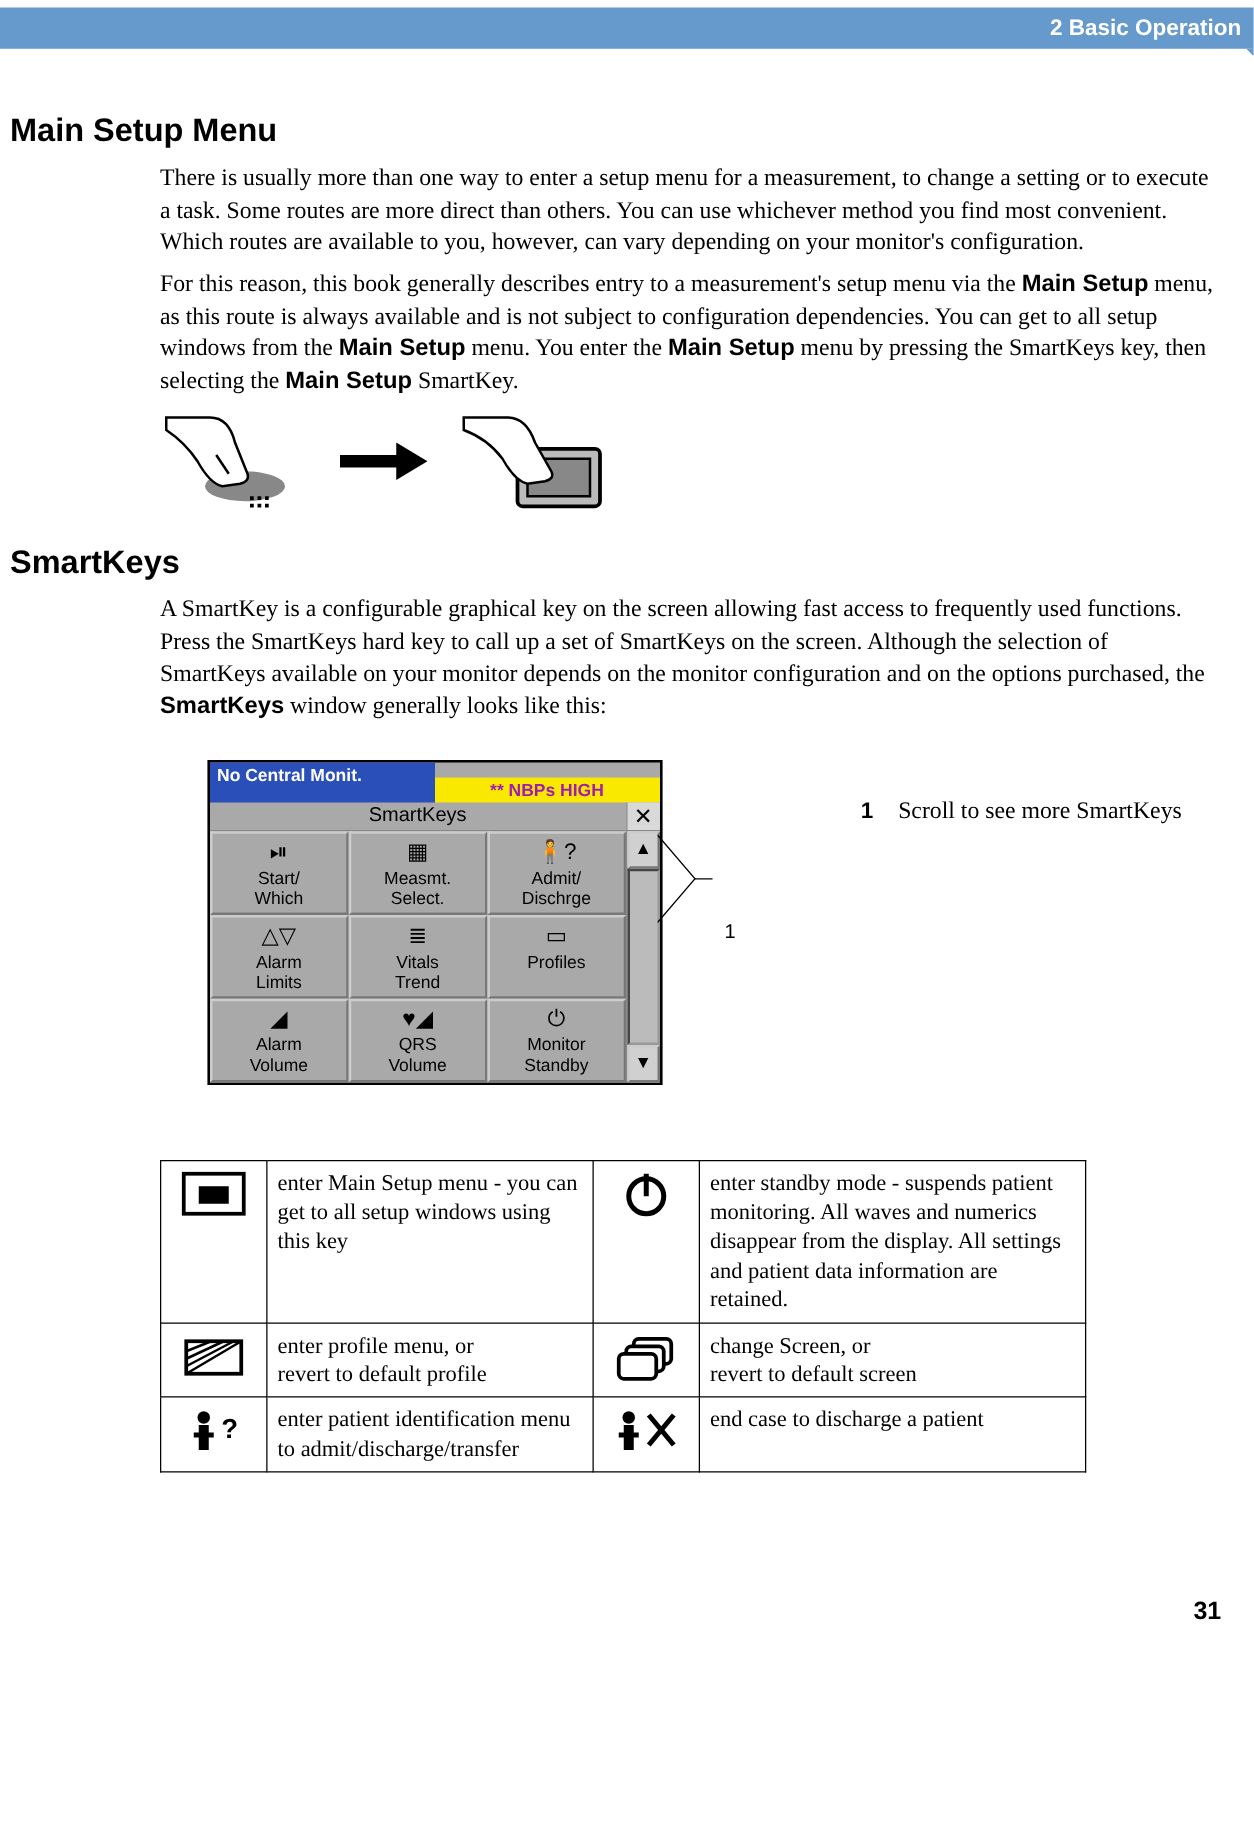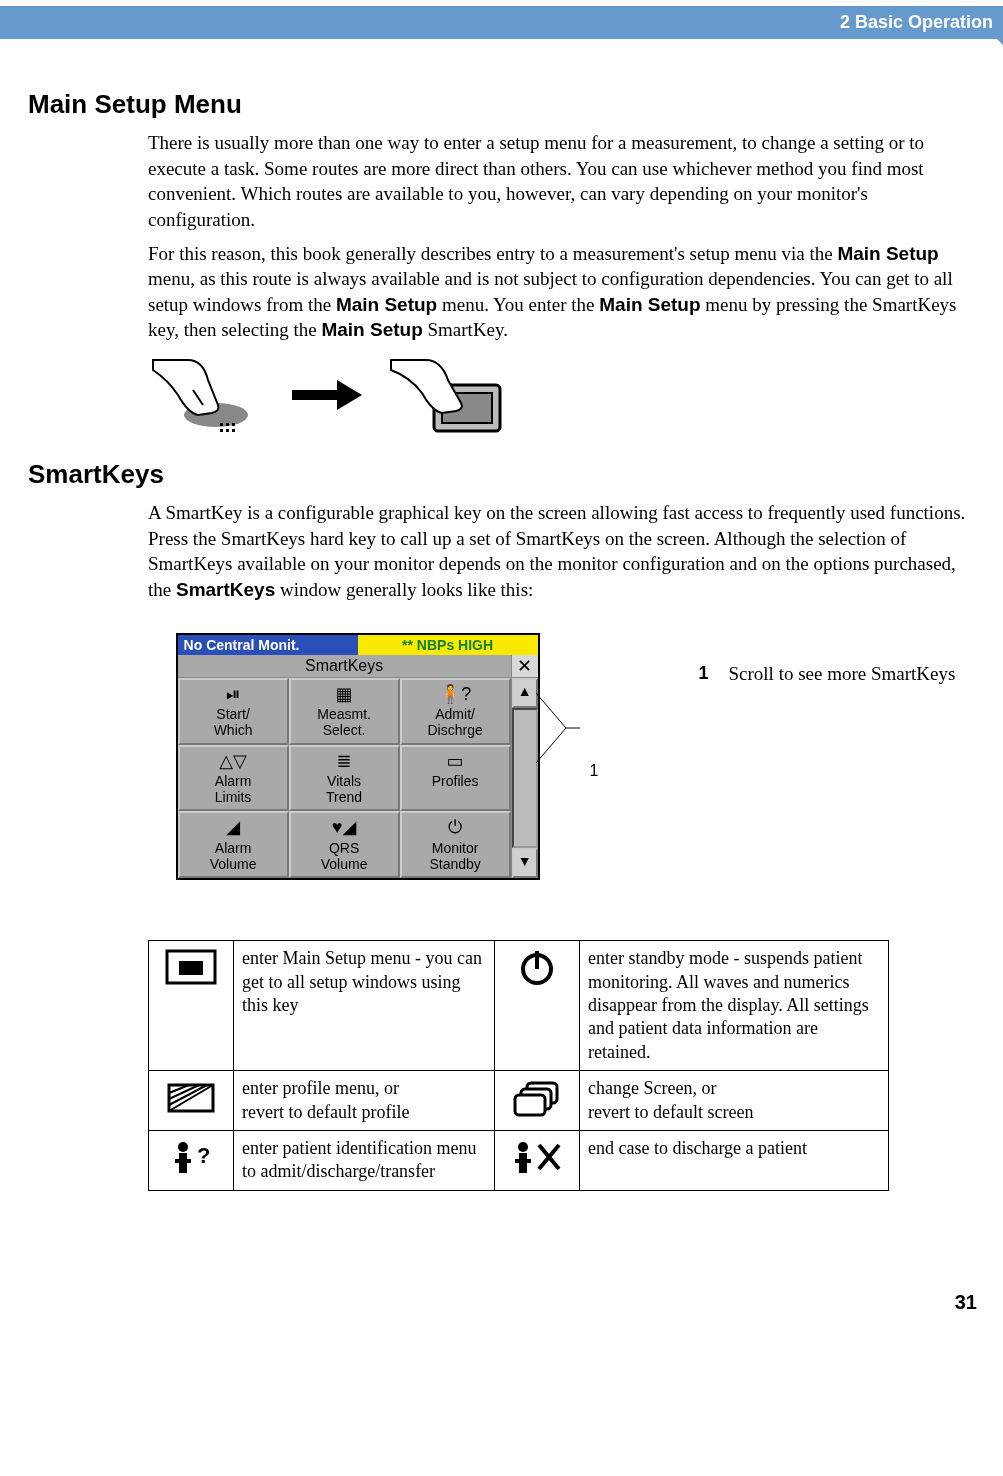--- a/index.html
+++ b/index.html
@@ -25,21 +25,21 @@
     content: "";
     position: absolute;
     right: 0;
     bottom: -6px;
     width: 0;
     height: 0;
     border-left: 6px solid transparent;
     border-top: 6px solid #6699cc;
   }
   .content {
-    padding: 30px 20px 20px 28px;
+    padding: 30px 20px 20px 8px;
   }
   h2 {
     font-family: Arial, Helvetica, sans-serif;
     font-weight: bold;
     font-size: 26px;
     margin: 20px 0 10px 0;
   }
   .indent {
     margin-left: 120px;
     margin-right: 10px;
@@ -83,24 +83,25 @@
     font-weight: bold;
   }
   .sk-status-left {
     background: #2b4fb9;
     color: #fff;
     padding: 2px 6px;
     flex: 1;
   }
   .sk-status-right {
     background: #f9e800;
-    color: #15803d;
+    color: #a21caf;
     padding: 2px 6px;
     flex: 1;
     text-align: center;
+    margin-top: 12px;
   }
   .sk-titlebar {
     display: flex;
     align-items: center;
     background: #a9a9a9;
     border-bottom: 1px solid #888;
   }
   .sk-title {
     flex: 1;
     text-align: center;

